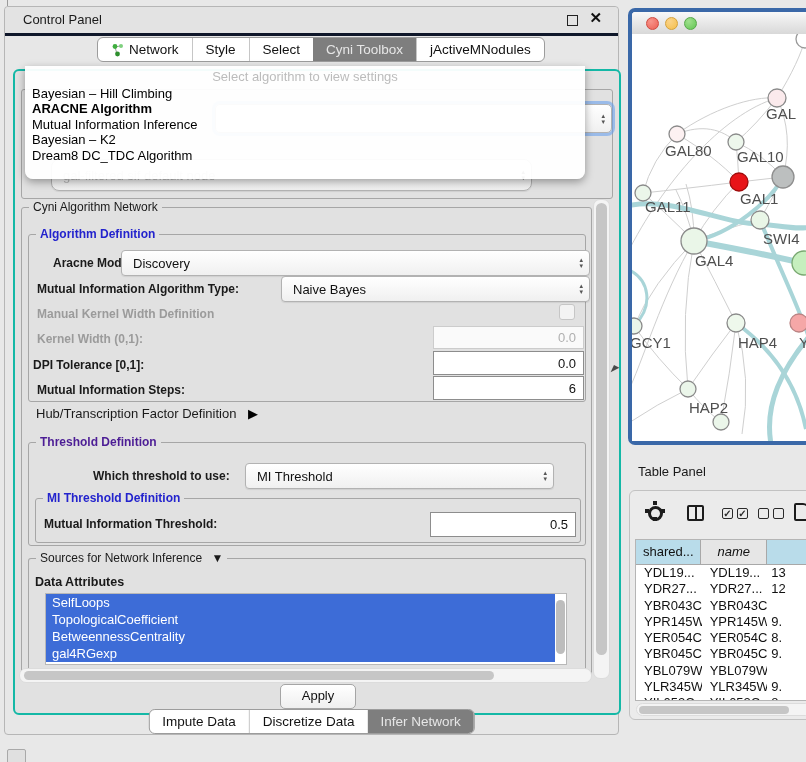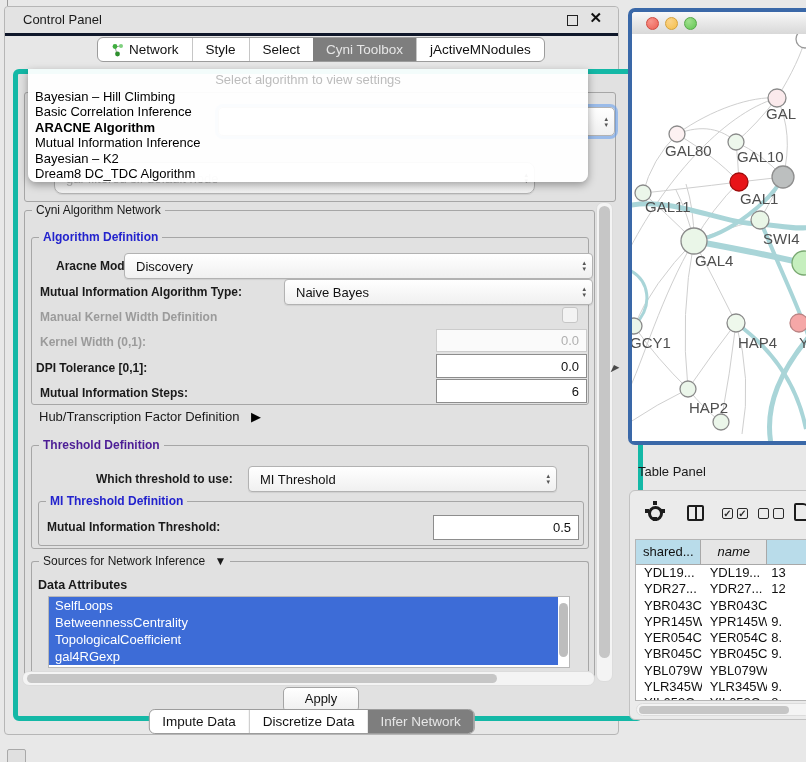--- a/index.html
+++ b/index.html
@@ -14,21 +14,21 @@
   .close-btn{position:absolute;right:16px;top:2px;font-size:15px;font-weight:bold;color:#111;}
   
   .segs{position:absolute;display:flex;background:#fff;border:1px solid #9c9c9c;border-radius:6px;
     overflow:hidden;height:23px;}
   .seg{font-size:13.5px;color:#111;line-height:23px;padding:0 13px;border-left:1px solid #c6c6c6;
     white-space:nowrap;display:flex;align-items:center;gap:5px;}
   .seg:first-child{border-left:none;}
   .seg.sel{background:#7e7e7e;color:#e6e6e6;border-left:none;}
   
   .content{position:absolute;left:8px;top:62px;width:604px;height:642px;background:#e1e1e1;
-    border:5px solid #14b8a6;border-radius:6px;padding-left:16px;}
+    border:2px solid #14b8a6;border-radius:6px;}
   .grp{position:absolute;border:1px solid #a6a6a6;border-radius:3px;}
   .grp-title{position:absolute;top:-8px;left:7px;background:#e1e1e1;padding:0 4px;font-size:12px;
     color:#1a1a1a;white-space:nowrap;}
   .grp-title.blue{color:#2323cd;font-weight:bold;}
   .grp-title.green{color:#4c1d95;font-weight:bold;}
   .lbl{position:absolute;font-size:12px;font-weight:bold;color:#1a1a1a;white-space:nowrap;}
   .lbl.gray{color:#9b9b9b;}
   .combo{position:absolute;background:linear-gradient(#ffffff,#f0f0f0);border:1px solid #b2b2b2;
     border-radius:4px;font-size:13px;color:#111;display:flex;align-items:center;padding-left:11px;
     box-shadow:0 1px 1px rgba(0,0,0,0.08);}
@@ -139,21 +139,20 @@
     </div>
     <div class="combo" style="left:36px;top:88px;width:468px;height:30px;border-radius:8px;color:#b9b9b9;">
       <span>gal-filtered sif default node</span>
       <span class="spin">▴<br>▾</span>
     </div>
 
     <div class="popup">
       <div class="prompt">Select algorithm to view settings</div>
       <div style="position:absolute;left:0;right:0;top:20px;">
           <div class="dd-item">Bayesian – Hill Climbing</div>
-          <div class="dd-item">Basic Correlation Inference</div>
           <div class="dd-item bold">ARACNE Algorithm</div>
           <div class="dd-item">Mutual Information Inference</div>
           <div class="dd-item">Bayesian – K2</div>
           <div class="dd-item">Dream8 DC_TDC Algorithm</div>
         </div>
     </div>
 
     <div class="grp" style="left:6px;top:136px;width:569px;height:467px;">
       <div class="grp-title">Cyni Algorithm Network</div>
 
@@ -207,22 +206,22 @@
       </div>
 
       <div class="grp" style="left:6px;top:350px;width:556px;height:116px;border-bottom:none;">
         <div class="grp-title">
           <span>Sources for Network Inference</span>
           <span style="margin-left:6px;">▼</span>
         </div>
         <div class="lbl" style="left:6px;top:16px;font-size:12.5px;">Data Attributes</div>
         <div class="attr-list" style="left:16px;top:34px;width:520px;height:70px;">
           <div class="attr-item">SelfLoops</div>
+            <div class="attr-item">TopologicalCoefficient</div>
             <div class="attr-item">BetweennessCentrality</div>
-            <div class="attr-item">TopologicalCoefficient</div>
             <div class="attr-item">gal4RGexp</div>
             <div class="sb-track" style="right:1px;top:4px;width:9px;height:58px;border:none;background:#fff;">
             <div class="sb-thumb" style="left:0;top:2px;width:9px;height:54px;background:#bdbdbd;"></div>
           </div>
         </div>
       </div>
     </div>
 
     <div class="sb-track" style="left:578px;top:128px;width:15px;height:478px;">
       <div class="sb-thumb" style="left:2px;top:3px;width:11px;height:452px;"></div>

